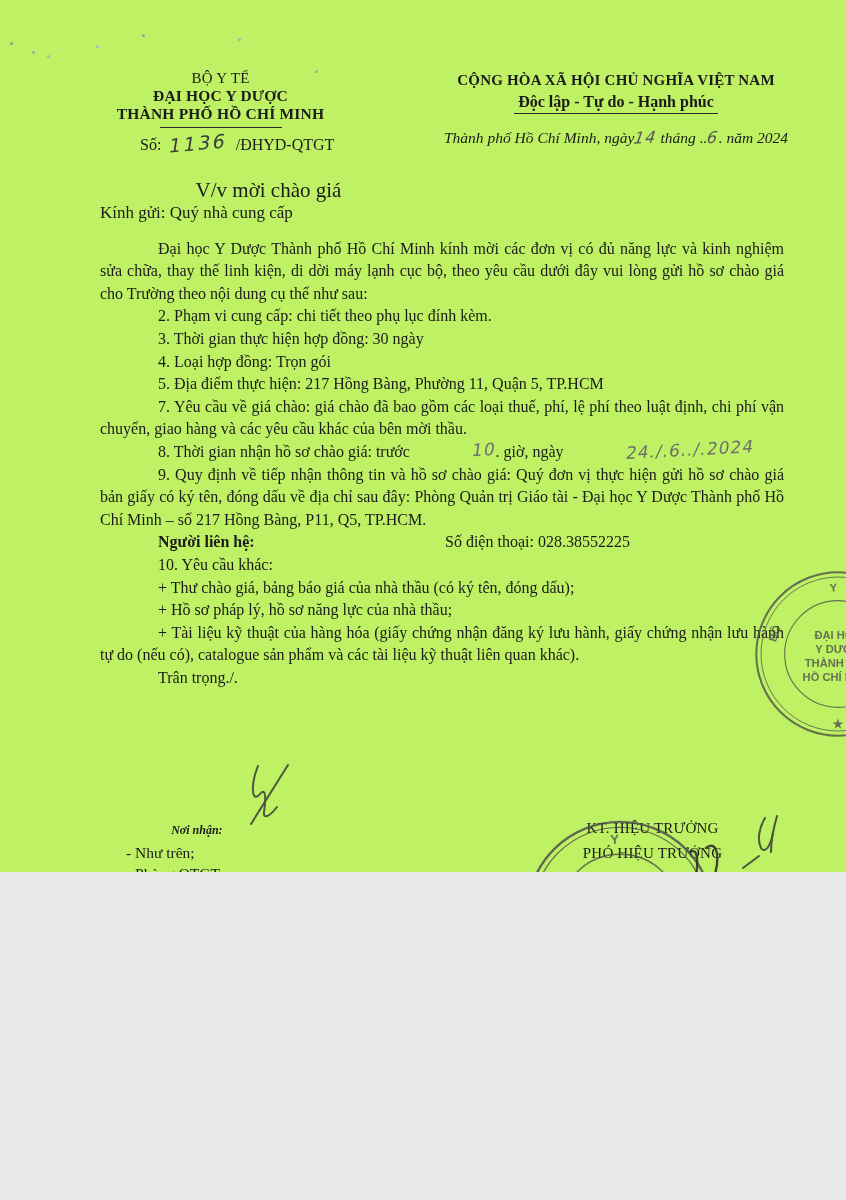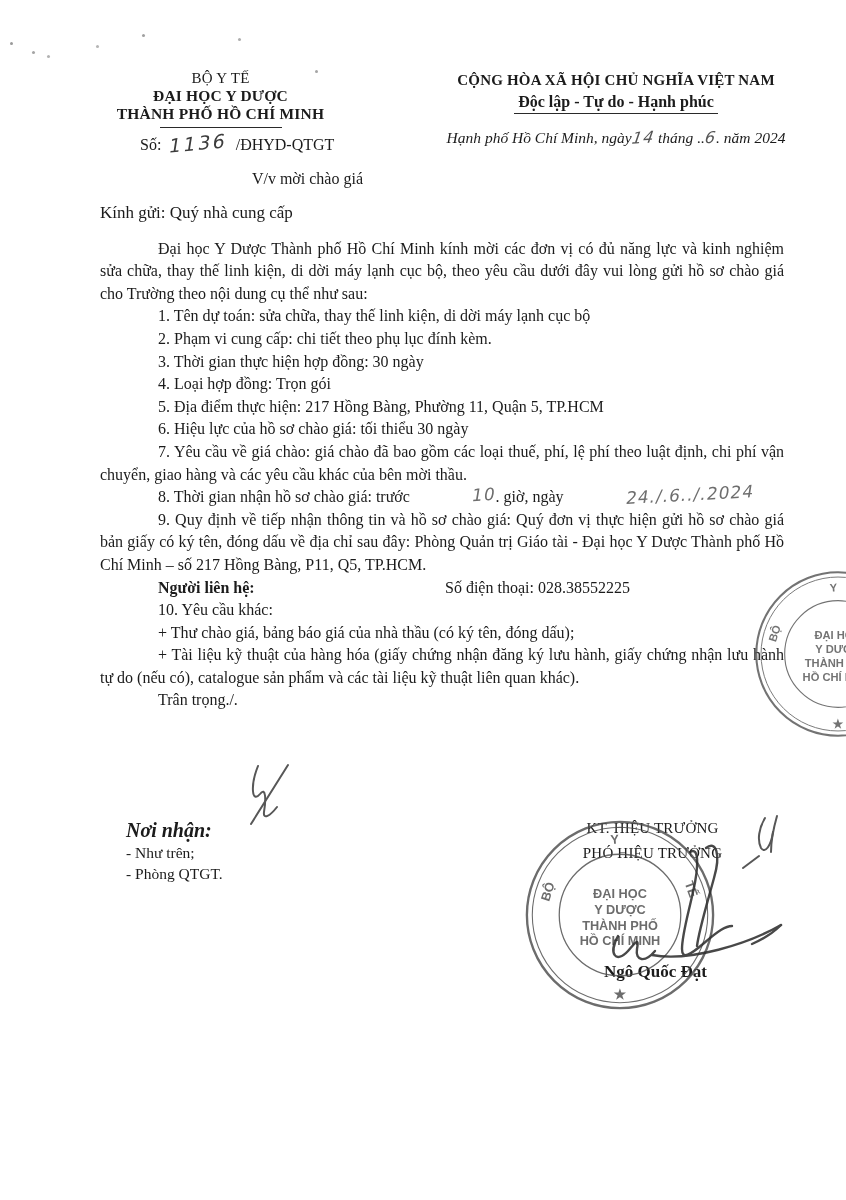--- a/index.html
+++ b/index.html
@@ -1,44 +1,44 @@
 <!DOCTYPE html>
 <html><head>
 <meta charset="utf-8">
 <style>
   html,body{margin:0;padding:0;background:#e8e8e8;}
-  .page{position:relative;width:846px;height:1200px;background:#ffffff;overflow:hidden;
+  .page{position:relative;width:846px;height:872px;background:#bef264;overflow:hidden;
         font-family:"Liberation Serif",serif;color:#1b1b1b;}
   
   .lh-left{position:absolute;left:78px;top:70px;width:285px;text-align:center;}
   .lh-left .l1{font-size:15px;letter-spacing:.3px;}
   .lh-left .l2,.lh-left .l3{font-size:15.5px;font-weight:bold;letter-spacing:.2px;}
   .org-rule{width:122px;border:0;border-top:1.6px solid #2a2a2a;margin:4px auto 6px;}
   .so-line{font-size:16px;text-align:left;padding-left:62px;white-space:nowrap;}
-  .subject{font-size:16px;text-align:right;padding-left:96px;margin-top:16px;white-space:nowrap;}
+  .subject{font-size:21px;text-align:center;padding-left:96px;margin-top:24px;white-space:nowrap;}
   .lh-right{position:absolute;left:420px;top:72px;width:392px;text-align:center;}
   .nat-title{font-size:15px;font-weight:bold;letter-spacing:.2px;}
   .motto{display:inline-block;font-size:16px;font-weight:bold;margin-top:4px;
          border-bottom:1.6px solid #2a2a2a;padding:0 4px 2px;}
   .date-line{font-size:15.5px;font-style:italic;margin-top:15px;white-space:nowrap;}
   
   .hw{font-family:"DejaVu Sans",sans-serif;display:inline-block;line-height:1;
       transform:rotate(-3deg) skewX(-12deg);color:#6e6e6e;font-size:17px;letter-spacing:1px;}
   .hw-so{color:#3c3c3c;font-size:19px;letter-spacing:2.5px;transform:rotate(-5deg) skewX(-14deg);margin:0 4px;}
   .hw-day{color:#555;font-size:16px;}
   
   .content{position:absolute;left:100px;top:194px;width:684px;font-size:16px;line-height:22.6px;}
   .content p{margin:0;text-align:justify;}
   .indent{text-indent:58px;}
   .salutation{text-align:left;font-size:17px;margin:8px 0 13px !important;text-indent:0;}
   .contact{position:relative;}
   .contact .phone{position:absolute;left:345px;top:0;}
   
   .recipients{position:absolute;left:126px;top:820px;font-size:15.5px;line-height:21.5px;}
-  .recipients .rt{font-weight:bold;font-style:italic;font-size:20px;}
+  .recipients .rt{font-weight:bold;font-style:italic;font-size:12px;text-align:right;}
   .signing{position:absolute;left:530px;top:816px;width:245px;text-align:center;
            font-weight:normal;font-size:15px;line-height:25px;letter-spacing:.2px;}
   .signer{position:absolute;left:563px;top:962px;width:185px;text-align:center;
           font-weight:bold;font-size:17px;}
   
   .seal{position:absolute;opacity:.82;}
   .seal text{font-family:"Liberation Sans",sans-serif;font-weight:bold;}
   .seal-right{opacity:.78;}
   .sig{position:absolute;}
   .specks{position:absolute;left:10px;top:42px;width:3px;height:3px;border-radius:50%;background:#9a9a9a;
@@ -57,38 +57,37 @@
     <div class="l2">ĐẠI HỌC Y DƯỢC</div>
     <div class="l3">THÀNH PHỐ HỒ CHÍ MINH</div>
     <hr class="org-rule">
     <div class="so-line"><span>Số:</span> <span class="hw hw-so">1136</span> <span>/ĐHYD-QTGT</span></div>
     <div class="subject">V/v mời chào giá</div>
   </div>
 
   <div class="lh-right">
     <div class="nat-title">CỘNG HÒA XÃ HỘI CHỦ NGHĨA VIỆT NAM</div>
     <div><span class="motto">Độc lập - Tự do - Hạnh phúc</span></div>
-    <div class="date-line"><span>Hạnh phố Hồ Chí Minh, ngày</span><span class="hw hw-day">14</span><span> tháng ..</span><span class="hw hw-day">6</span><span>. năm 2024</span></div>
+    <div class="date-line"><span>Thành phố Hồ Chí Minh, ngày</span><span class="hw hw-day">14</span><span> tháng ..</span><span class="hw hw-day">6</span><span>. năm 2024</span></div>
   </div>
 
   <div class="content">
     <p class="salutation">Kính gửi: Quý nhà cung cấp</p>
     <p class="indent">Đại học Y Dược Thành phố Hồ Chí Minh kính mời các đơn vị có đủ năng lực và kinh nghiệm sửa chữa, thay thế linh kiện, di dời máy lạnh cục bộ, theo yêu cầu dưới đây vui lòng gửi hồ sơ chào giá cho Trường theo nội dung cụ thể như sau:</p>
-    <p class="indent">1. Tên dự toán: sửa chữa, thay thế linh kiện, di dời máy lạnh cục bộ</p>
     <p class="indent">2. Phạm vi cung cấp: chi tiết theo phụ lục đính kèm.</p>
     <p class="indent">3. Thời gian thực hiện hợp đồng: 30 ngày</p>
     <p class="indent">4. Loại hợp đồng: Trọn gói</p>
     <p class="indent">5. Địa điểm thực hiện: 217 Hồng Bàng, Phường 11, Quận 5, TP.HCM</p>
-    <p class="indent">6. Hiệu lực của hồ sơ chào giá: tối thiểu 30 ngày</p>
     <p class="indent">7. Yêu cầu về giá chào: giá chào đã bao gồm các loại thuế, phí, lệ phí theo luật định, chi phí vận chuyển, giao hàng và các yêu cầu khác của bên mời thầu.</p>
     <p class="indent"><span>8. Thời gian nhận hồ sơ chào giá: trước </span><span class="hw">10</span><span>. giờ, ngày </span><span class="hw">24./.6../.2024</span></p>
     <p class="indent">9. Quy định về tiếp nhận thông tin và hồ sơ chào giá: Quý đơn vị thực hiện gửi hồ sơ chào giá bản giấy có ký tên, đóng dấu về địa chỉ sau đây: Phòng Quản trị Giáo tài - Đại học Y Dược Thành phố Hồ Chí Minh – số 217 Hồng Bàng, P11, Q5, TP.HCM.</p>
     <p class="contact"><span class="indent" style="display:inline-block;font-weight:bold;">Người liên hệ:</span><span class="phone">Số điện thoại: 028.38552225</span></p>
     <p class="indent">10. Yêu cầu khác:</p>
     <p class="indent">+ Thư chào giá, bảng báo giá của nhà thầu (có ký tên, đóng dấu);</p>
+    <p class="indent">+ Hồ sơ pháp lý, hồ sơ năng lực của nhà thầu;</p>
     <p class="indent">+ Tài liệu kỹ thuật của hàng hóa (giấy chứng nhận đăng ký lưu hành, giấy chứng nhận lưu hành tự do (nếu có), catalogue sản phẩm và các tài liệu kỹ thuật liên quan khác).</p>
     <p class="indent">Trân trọng./.</p>
   </div>
 
   <div class="recipients">
     <div class="rt">Nơi nhận:</div>
     <div>- Như trên;</div>
     <div>- Phòng QTGT.</div>
   </div>
 

